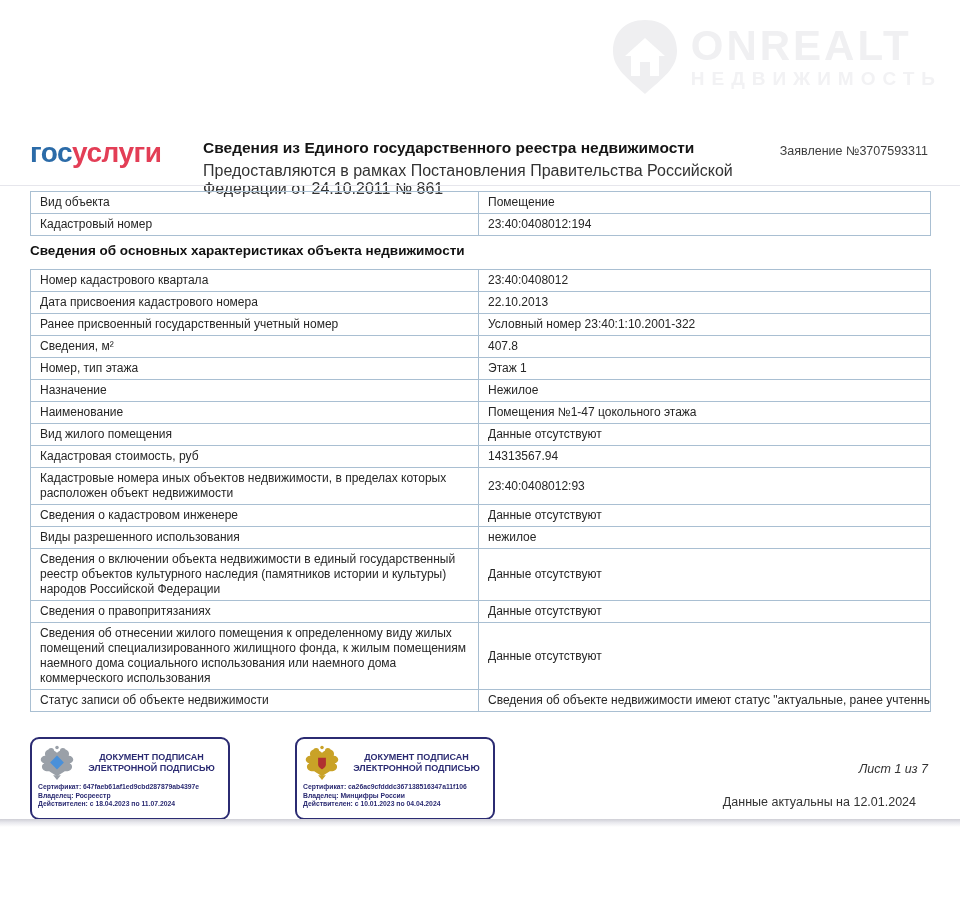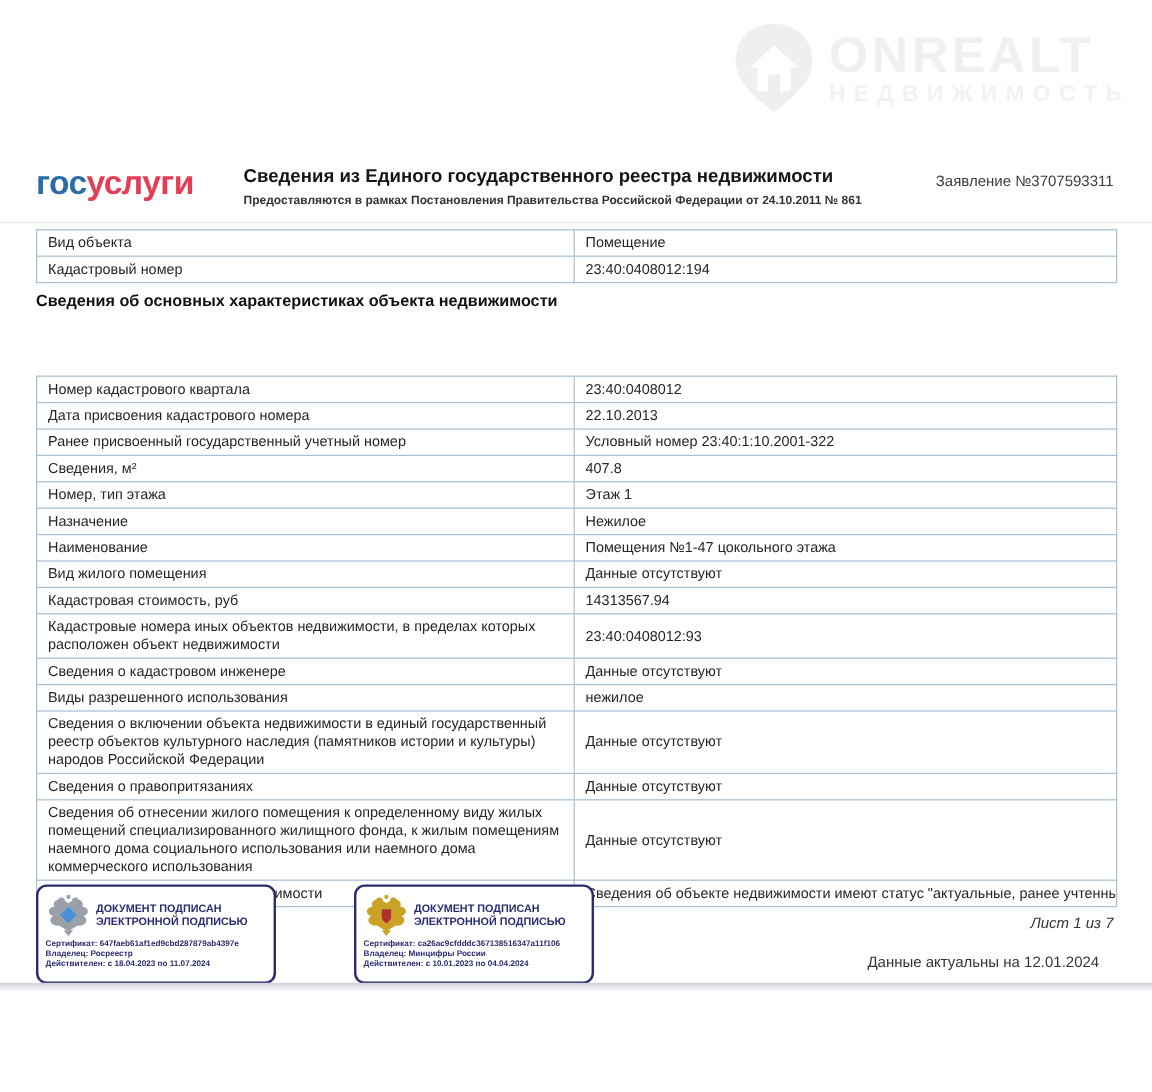--- a/index.html
+++ b/index.html
@@ -12,40 +12,40 @@
   .wm-text { display:flex; flex-direction:column; align-items:flex-start; }
   .wm-brand { font-size:42px; font-weight:800; letter-spacing:3px; color:#f0f0f2; line-height:42px; }
   .wm-tagline { font-size:19px; font-weight:700; letter-spacing:7px; color:#f2f2f4; line-height:22px; margin-top:1px; }
 
   
   .logo { position:absolute; left:30px; top:137px; font-size:28px; font-weight:800; letter-spacing:-0.5px; }
   .logo .p1 { color:#2b6ba8; }
   .logo .p2 { color:#e33e56;margin-top:24px; }
   .header-block { position:absolute; left:203px; top:139px; width:570px; }
   .doc-title { font-size:15.5px; font-weight:700; color:#151515; }
-  .doc-subtitle { font-size:10px; color:#333; margin-top:5px;font-weight:bold; }
+  .doc-subtitle { font-size:16px; color:#333; margin-top:5px; }
   .application { position:absolute; right:32px; top:144px; font-size:12.5px; color:#3c3c3c; }
   .header-divider { position:absolute; left:0; top:185px; width:960px; height:1px; background:#e6e6ec; }
 
   
   table.doc { border-collapse:collapse; table-layout:fixed; width:900px; position:absolute; left:30px;padding-left:42px; }
   table.doc td { border:1px solid #a9bfd2; font-size:12px; color:#262626; line-height:15px; vertical-align:middle; }
   td.lbl { width:448px; padding:3px 8px 3px 9px; }
   td.val { width:452px; padding:3px 4px 3px 9px; white-space:nowrap; overflow:hidden; }
   #summary-table { top:191px; }
-  #details-table { top:269px;margin-top:44px; }
+  #details-table { top:269px; }
   .section-title { position:absolute; left:30px; top:243px; font-size:13.5px; font-weight:700; color:#111; }
 
   
   .stamp { position:absolute; top:737px; width:200px; height:83px; border:2px solid #2b2b72; border-radius:9px; background:#fff; }
   #stamp-1 { left:30px; }
   #stamp-2 { left:295px; }
   .stamp-head { display:flex; align-items:center; gap:3px; padding:5px 5px 1px 5px; }
   .stamp-emblem { width:40px; height:37px; flex:none; }
-  .stamp-title { flex:1; font-size:9px; font-weight:700; color:#2b2b72; line-height:10.5px; }
+  .stamp-title { flex:1; text-align:center; font-size:9px; font-weight:700; color:#2b2b72; line-height:10.5px; }
   .stamp-lines { padding:1px 6px 0 6px; font-size:6.8px; font-weight:700; color:#2b2b72; line-height:8.6px; }
 
   
   .page-info { position:absolute; right:32px; top:762px; font-size:12.5px; color:#333;font-style:italic; }
   .data-actual { position:absolute; right:44px; top:795px; font-size:12.5px; color:#333; }
   .page-shadow { position:absolute; left:0; top:819px; width:960px; height:8px;
                  background:linear-gradient(180deg,#cfcfd6 0%,#e9e9ee 45%,#ffffff 100%); }
 </style>
 </head>
 <body>

